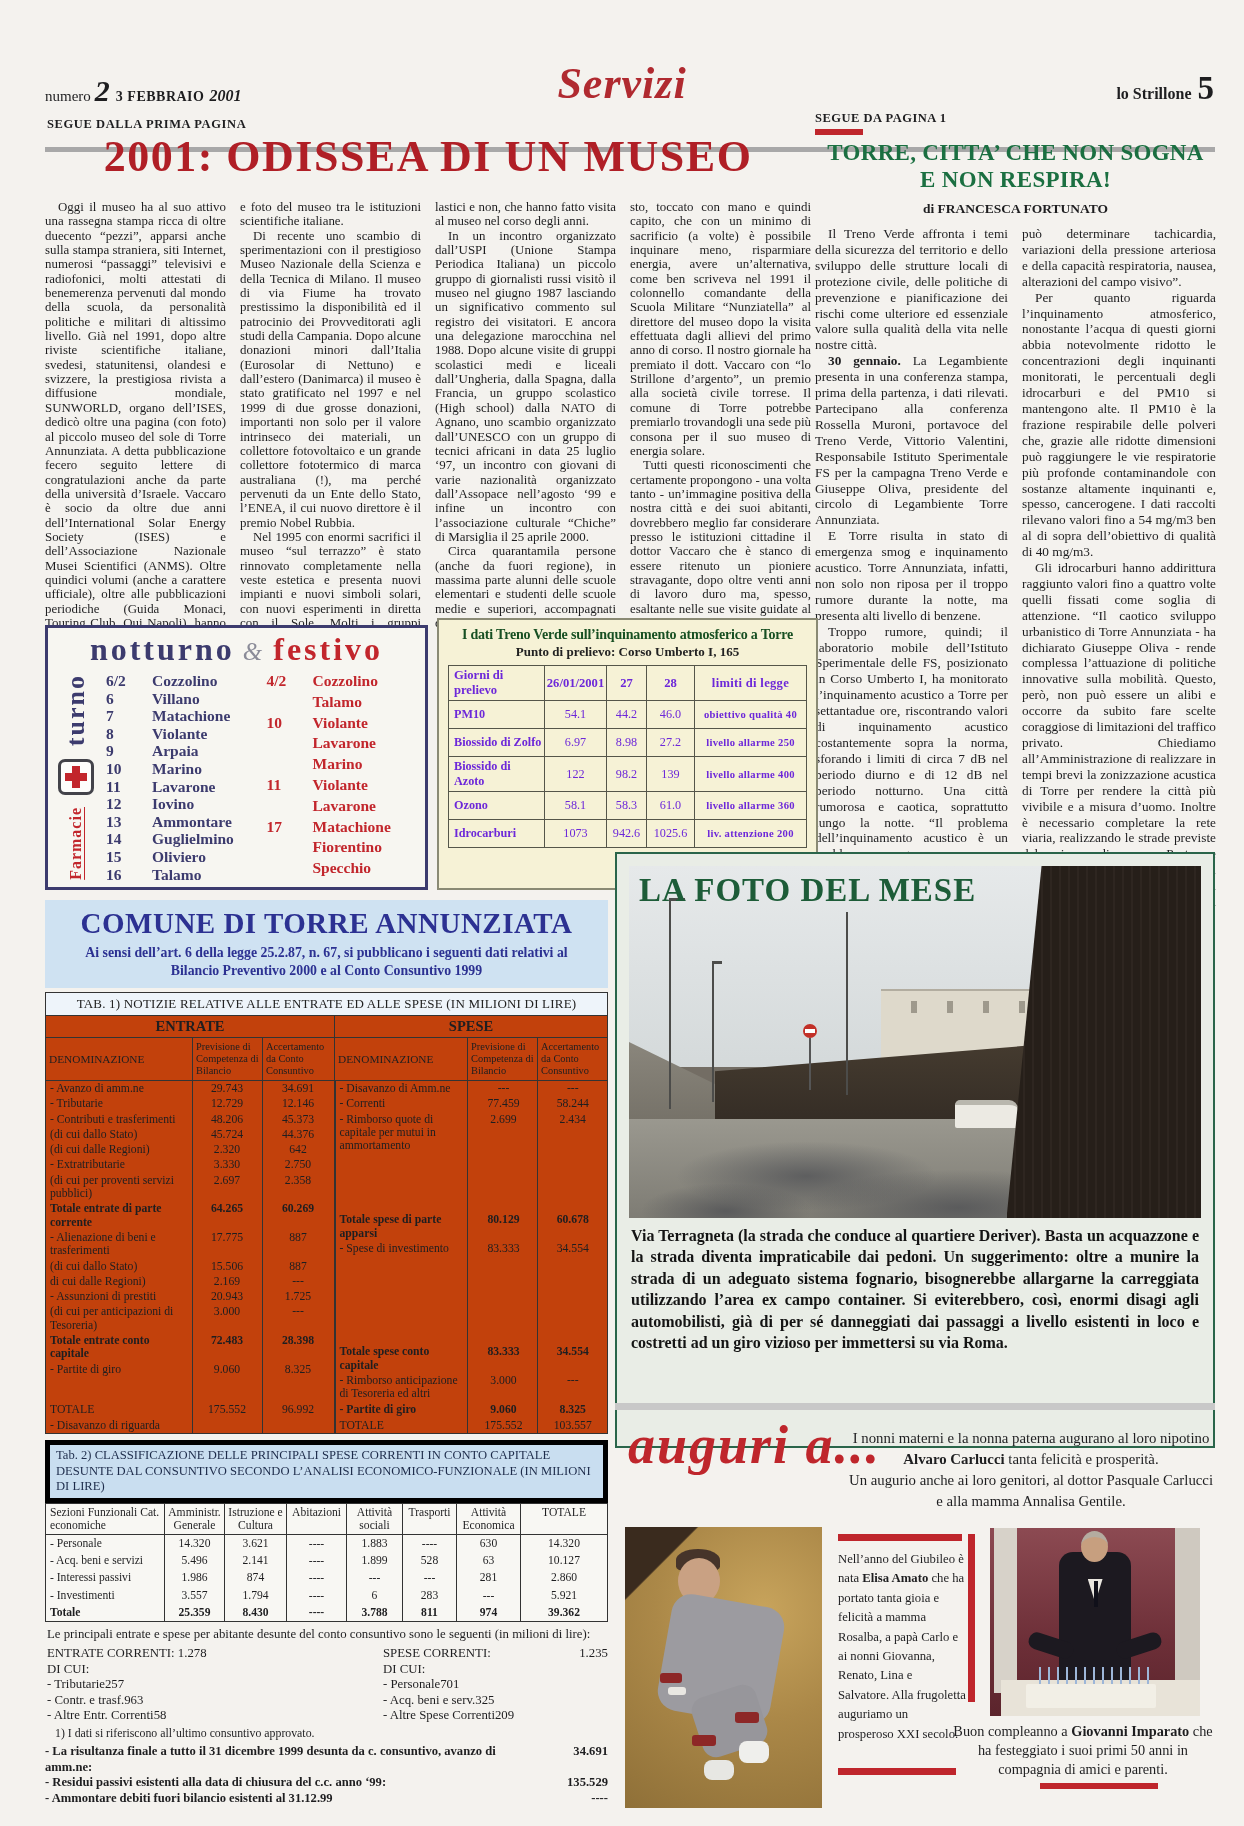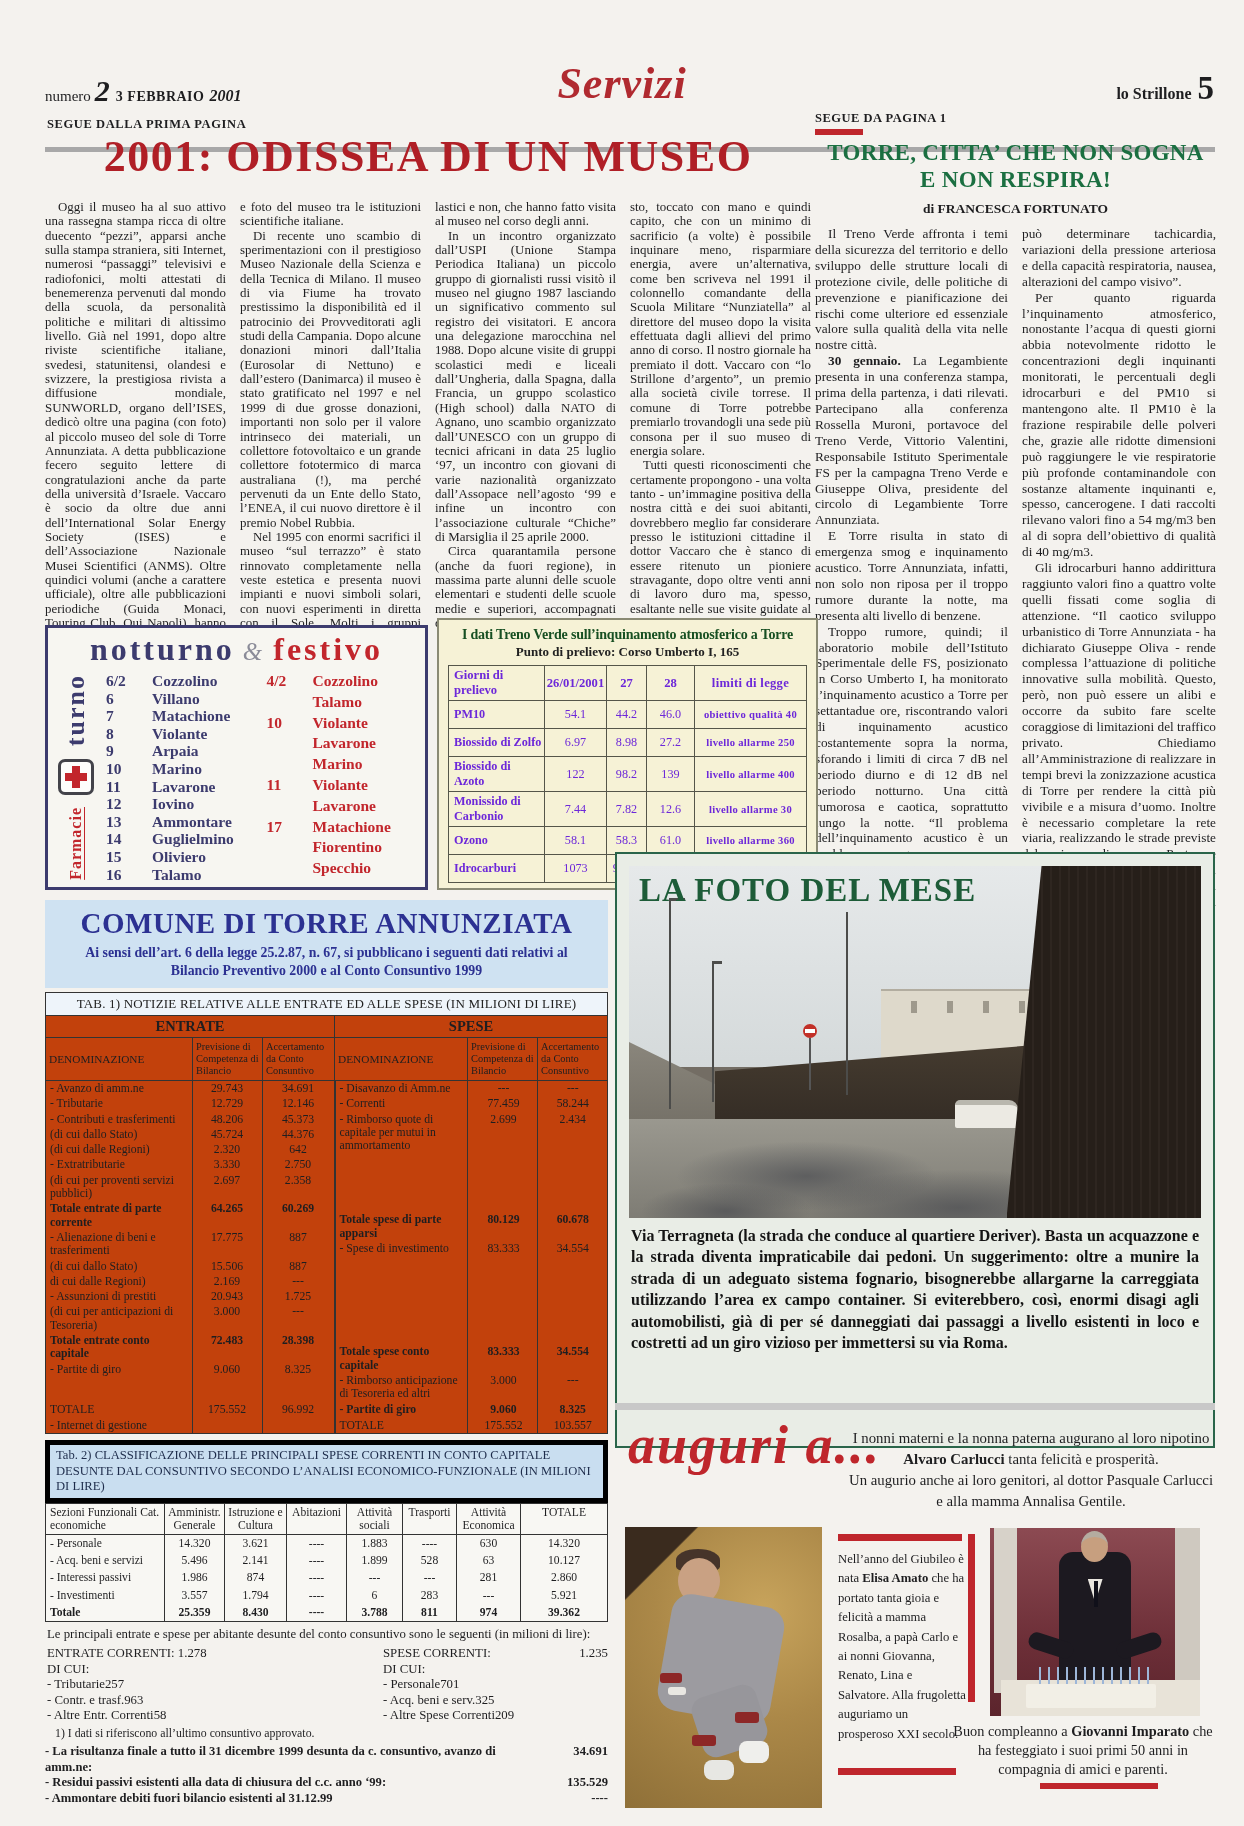--- a/index.html
+++ b/index.html
@@ -414,27 +414,20 @@
             <span class="tc tc4">livello allarme 250</span>
           </div>
           <div class="trow">
             <span class="tc tc0">Biossido di Azoto</span>
             <span class="tc tc1">122</span>
             <span class="tc tc2">98.2</span>
             <span class="tc tc3">139</span>
             <span class="tc tc4">livello allarme 400</span>
           </div>
           <div class="trow">
-            <span class="tc tc0">Monissido di Carbonio</span>
-            <span class="tc tc1">7.44</span>
-            <span class="tc tc2">7.82</span>
-            <span class="tc tc3">12.6</span>
-            <span class="tc tc4">livello allarme 30</span>
-          </div>
-          <div class="trow">
             <span class="tc tc0">Ozono</span>
             <span class="tc tc1">58.1</span>
             <span class="tc tc2">58.3</span>
             <span class="tc tc3">61.0</span>
             <span class="tc tc4">livello allarme 360</span>
           </div>
           <div class="trow">
             <span class="tc tc0">Idrocarburi</span>
             <span class="tc tc1">1073</span>
             <span class="tc tc2">942.6</span>
@@ -548,21 +541,21 @@
                 <span class="tc tc2">8.325</span>
               </div>
             </div>
           <div id="efoot">
               <div class="trow">
                 <span class="tc tc0">TOTALE</span>
                 <span class="tc tc1">175.552</span>
                 <span class="tc tc2">96.992</span>
               </div>
               <div class="trow">
-                <span class="tc tc0">- Internet di gestione</span>
+                <span class="tc tc0">- Disavanzo di riguarda</span>
                 <span class="tc tc1"></span>
                 <span class="tc tc2"></span>
               </div>
             </div>
         </div>
         <div class="t1side" id="side-s">
           <div id="sbody">
               <div class="trow">
                 <span class="tc tc0">- Disavanzo di Amm.ne</span>
                 <span class="tc tc1">---</span>

